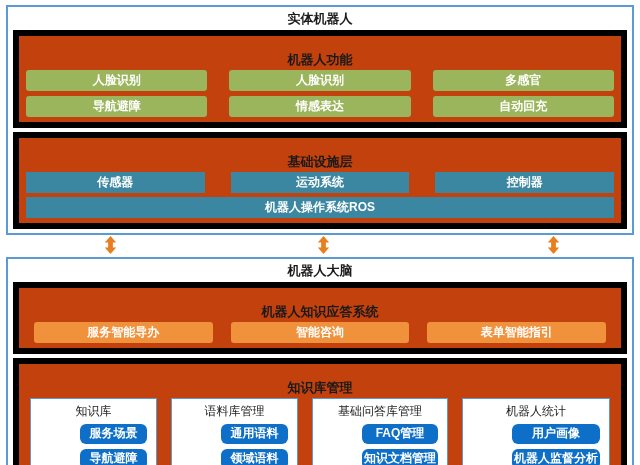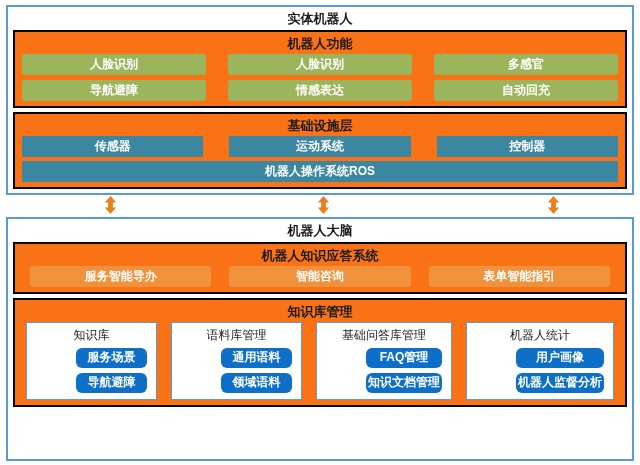--- a/index.html
+++ b/index.html
@@ -1,21 +1,21 @@
 <!DOCTYPE html>
 <html><head>
 <meta charset="utf-8">
 <style>
   html,body{margin:0;padding:0;background:#ffffff;}
   body{font-family:"Liberation Sans","DejaVu Sans",sans-serif;}
   .canvas{width:640px;height:465px;box-sizing:border-box;padding:5px 6px 4px;display:flex;flex-direction:column;background:#fff;overflow:hidden;}
   .outer-box{border:2px solid #5B9BD5;background:#fff;box-sizing:border-box;padding:0 5px 3px;display:flex;flex-direction:column;}
   .outer-box.brain{margin-top:2px;flex:1;}
   .main-title{font-size:13px;line-height:17px;font-weight:bold;color:#1a1a1a;text-align:center;padding:3px 0;}
-  .inner-box{border:2px solid #000000;box-sizing:border-box;padding:2px 5px 5px;margin-bottom:4px;background:#f97316;}
+  .inner-box{border:6px solid #000000;box-sizing:border-box;padding:14px 5px 5px;margin-bottom:4px;background:#c2410c;}
   .inner-title{font-size:13px;line-height:17px;font-weight:bold;color:#1a1a1a;text-align:center;padding:1px 0 2px;}
   .grid3{display:grid;grid-template-columns:repeat(3,1fr);column-gap:22px;row-gap:5px;padding:0 2px;}
   .grid3.teal-row{column-gap:26px;margin-bottom:4px;}
   .grid4{display:grid;grid-template-columns:repeat(4,1fr);column-gap:16px;padding:0 3px;}
   .btn{color:#fff;font-weight:bold;font-size:12px;line-height:14px;text-align:center;padding:3px 2px 4px;box-sizing:border-box;cursor:pointer;white-space:nowrap;overflow:hidden;}
   .btn.green{background:#9BB55C;border-radius:3px;}
   .btn.teal{background:#3B87A1;border-radius:0;}
   .btn.teal.wide{margin:0 2px;}
   .btn.orange{background:#F0913C;border-radius:3px;}
   .btn.blue{background:#0D6FC8;border-radius:6px;}

